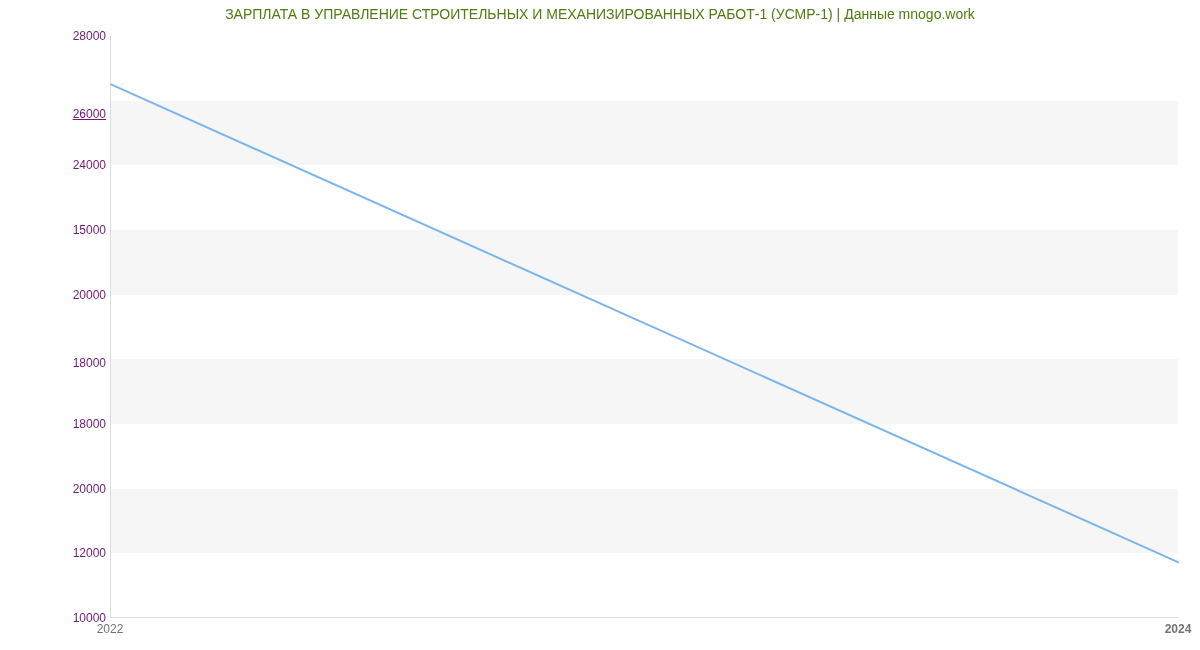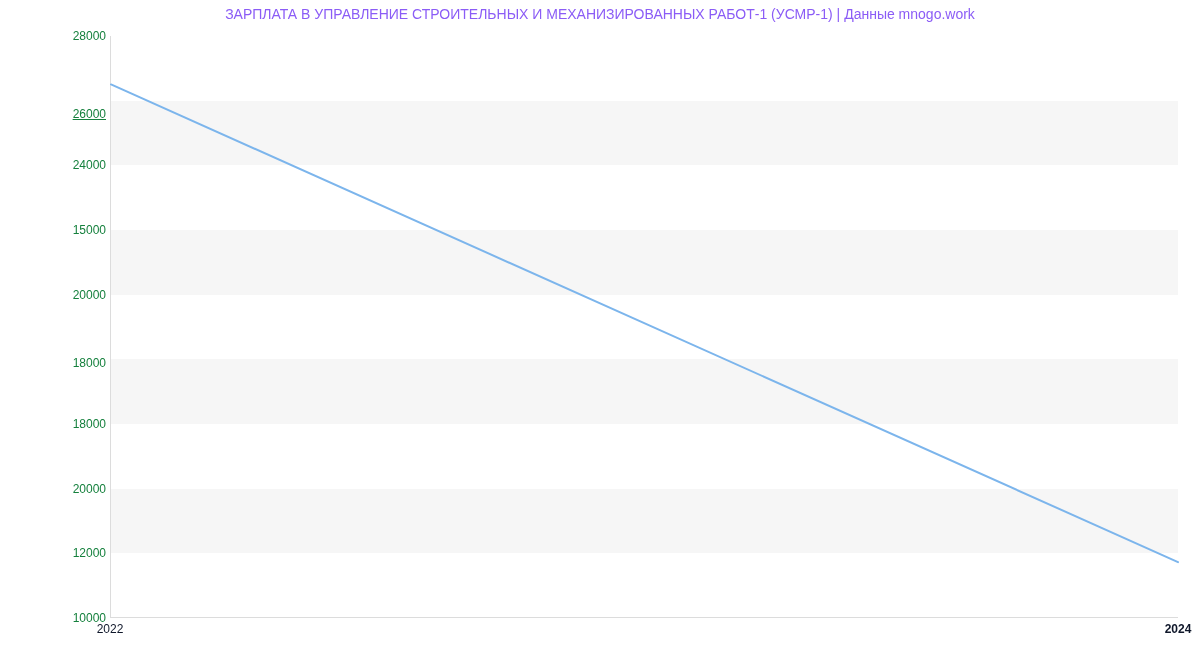--- a/index.html
+++ b/index.html
@@ -16,21 +16,21 @@
     width: 1200px;
     height: 650px;
   }
   .title {
     position: absolute;
     top: 6px;
     left: 0;
     width: 100%;
     text-align: center;
     font-size: 14px;
-    color: #8b5cf6;
+    color: #4d7c0f;
   }
   .plot {
     position: absolute;
     left: 110px;
     top: 36px;
     width: 1068px;
     height: 582px;
     border: 1px solid #dcdcdc;
     border-right: none;
     border-top: none;
@@ -40,29 +40,29 @@
     position: absolute;
     left: 0;
     width: 100%;
     background: #f6f6f6;
   }
   .ytick {
     position: absolute;
     right: 1094px;
     transform: translateY(-50%);
     font-size: 12px;
-    color: #15803d;
+    color: #701a75;
     text-align: right;
     width: 60px;
   }
   .xtick {
     position: absolute;
     top: 622px;
     font-size: 12px;
-    color: #0f172a;
+    color: #737373;
     transform: translateX(-50%);
   }
   svg.series {
     position: absolute;
     left: 0;
     top: 0;
     width: 100%;
     height: 100%;
     overflow: visible;
   }

